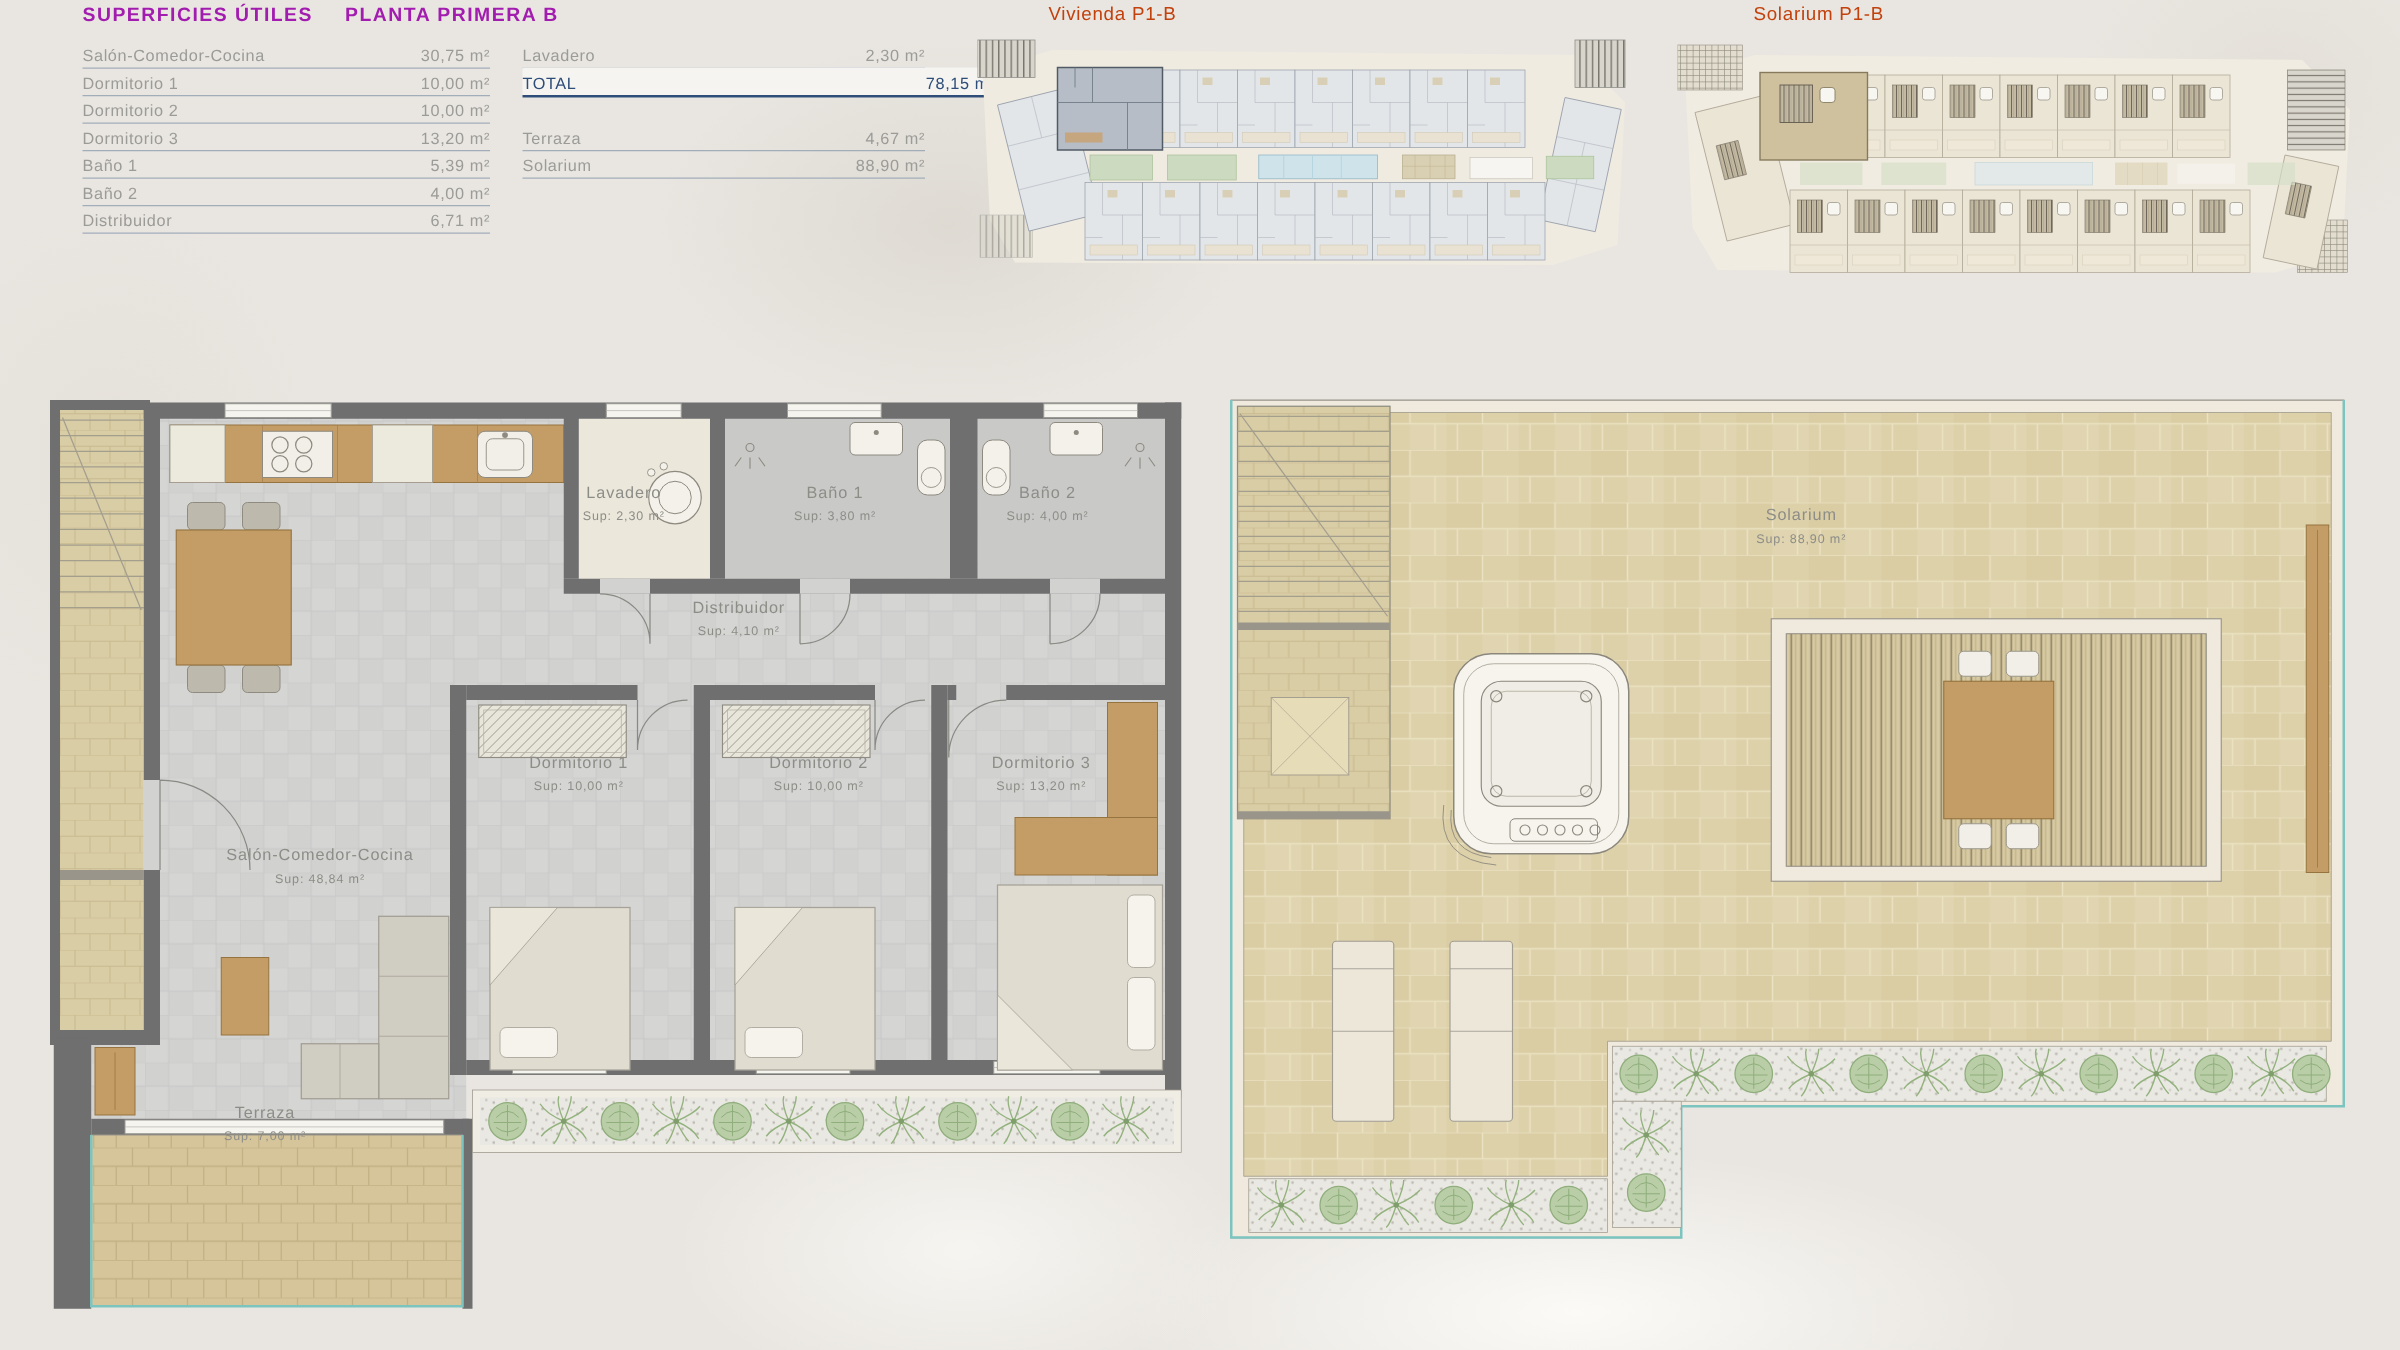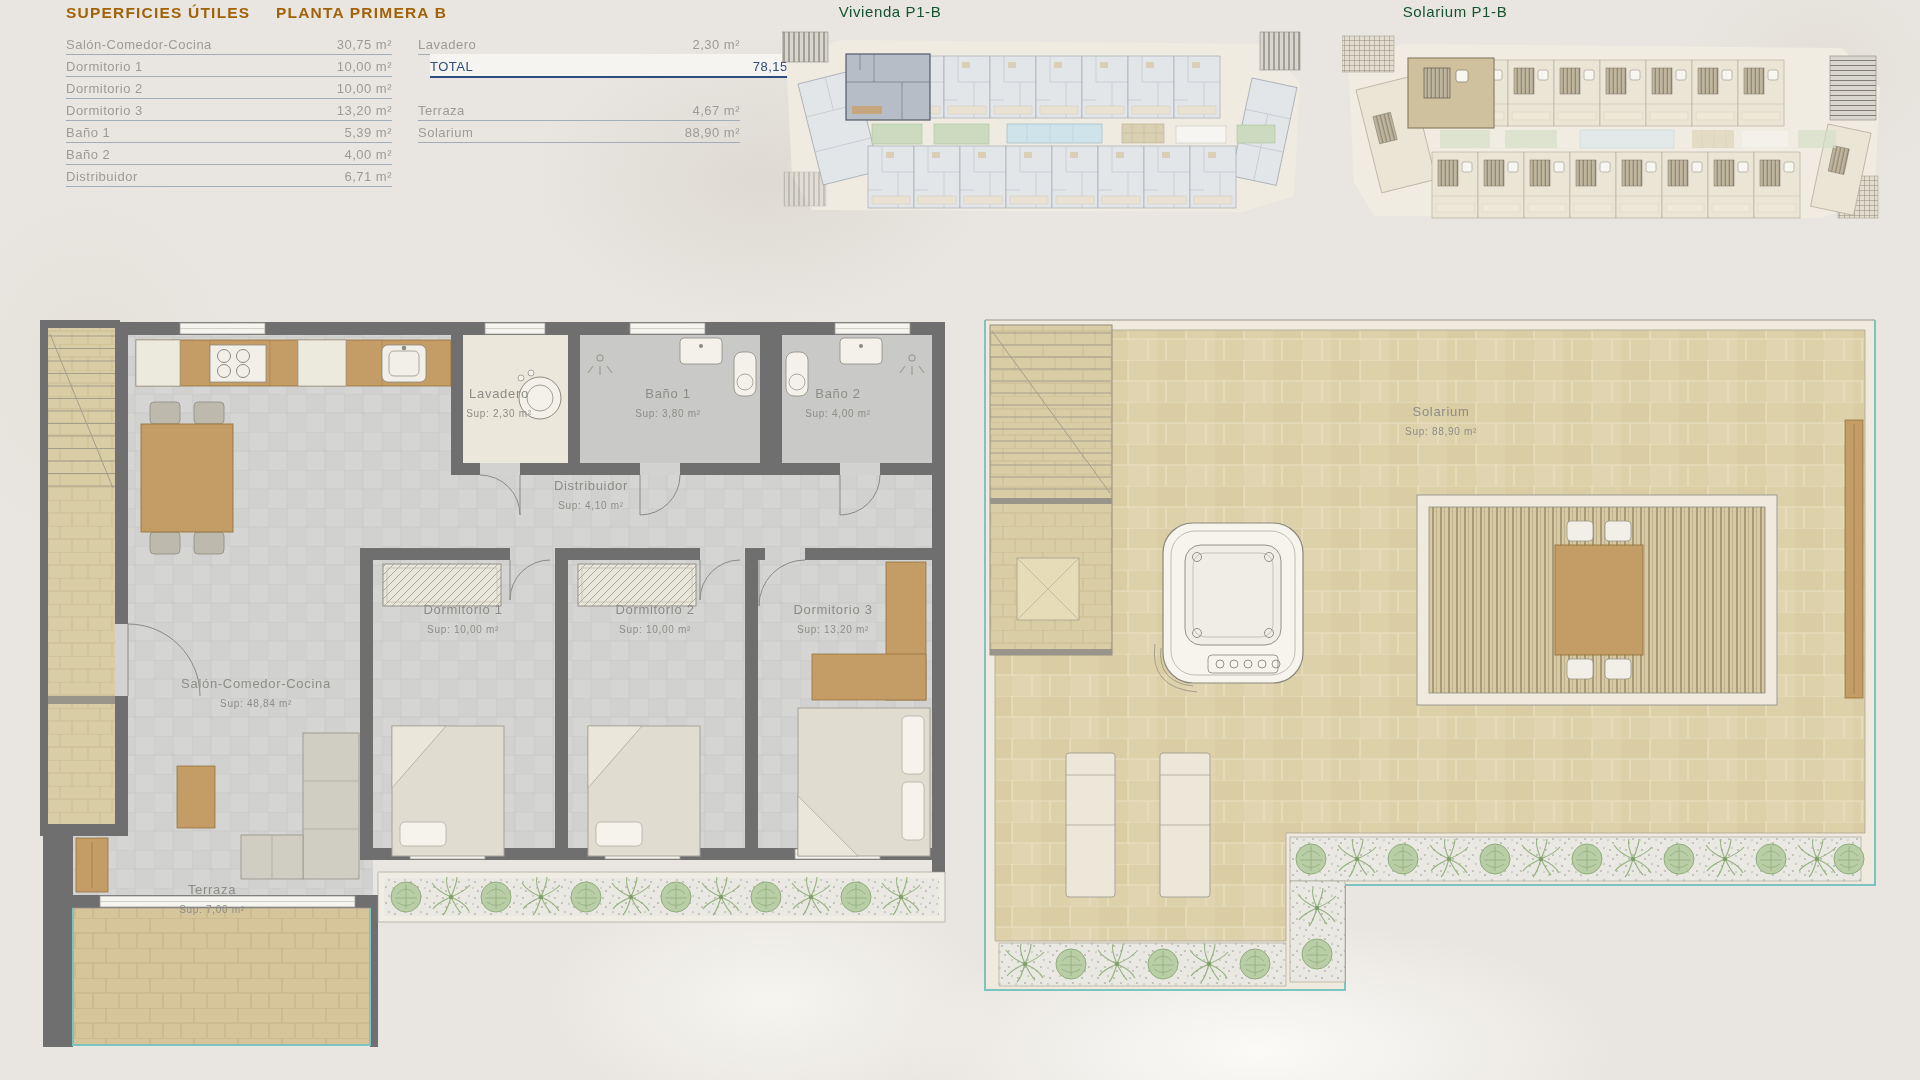--- a/index.html
+++ b/index.html
@@ -1,27 +1,27 @@
 <!DOCTYPE html>
 <html><head>
 <meta charset="utf-8">
 <style>
   html,body{margin:0;padding:0;}
   body{width:1920px;height:1080px;overflow:hidden;background:#e9e6e1;
        font-family:"Liberation Sans","DejaVu Sans",sans-serif;position:relative;}
   #sheet{position:absolute;inset:0;}
   .blob{position:absolute;pointer-events:none;}
   
-  .ltitle{position:absolute;font-size:15.5px;font-weight:bold;letter-spacing:1.2px;color:#a16207;}
+  .ltitle{position:absolute;font-size:15.5px;font-weight:bold;letter-spacing:1.2px;color:#a21caf;}
   .lrow{position:absolute;height:20px;display:flex;justify-content:space-between;align-items:flex-end;
         border-bottom:1px solid #a2adba;padding-bottom:2px;font-size:13px;letter-spacing:.5px;color:#9b9b97;}
   .lrow .val{text-align:right;}
   .lrow.total{color:#2e4d78;border-bottom:2px solid #2e4d78;background:#f5f4f1;}
   
-  .ovlabel{position:absolute;transform:translateX(-50%);font-size:15px;letter-spacing:.6px;color:#14532d;white-space:nowrap;}
+  .ovlabel{position:absolute;transform:translateX(-50%);font-size:15px;letter-spacing:.6px;color:#c2410c;white-space:nowrap;}
   
   .rlabel{position:absolute;transform:translateX(-50%);text-align:center;color:#8d8d88;
           font-size:13px;letter-spacing:.7px;line-height:20px;white-space:nowrap;}
   .rlabel .sup{font-size:10px;}
   .planbox{position:absolute;}
   svg{display:block;}
 </style>
 </head>
 <body>
 
@@ -62,21 +62,21 @@
     </div>
   <div class="lrow" style="left:66px;top:164px;width:326px;">
     <span>Distribuidor</span>
       <span class="val">6,71 m²</span>
     </div>
 
   <div class="lrow" style="left:418px;top:32px;width:322px;">
     <span>Lavadero</span>
       <span class="val">2,30 m²</span>
     </div>
-  <div class="lrow total" style="left:430px;top:54px;width:378px;">
+  <div class="lrow total" style="left:418px;top:54px;width:378px;">
     <span>TOTAL</span>
       <span class="val">78,15 m²</span>
     </div>
   <div class="lrow" style="left:418px;top:98px;width:322px;">
     <span>Terraza</span>
       <span class="val">4,67 m²</span>
     </div>
   <div class="lrow" style="left:418px;top:120px;width:322px;">
     <span>Solarium</span>
       <span class="val">88,90 m²</span>

